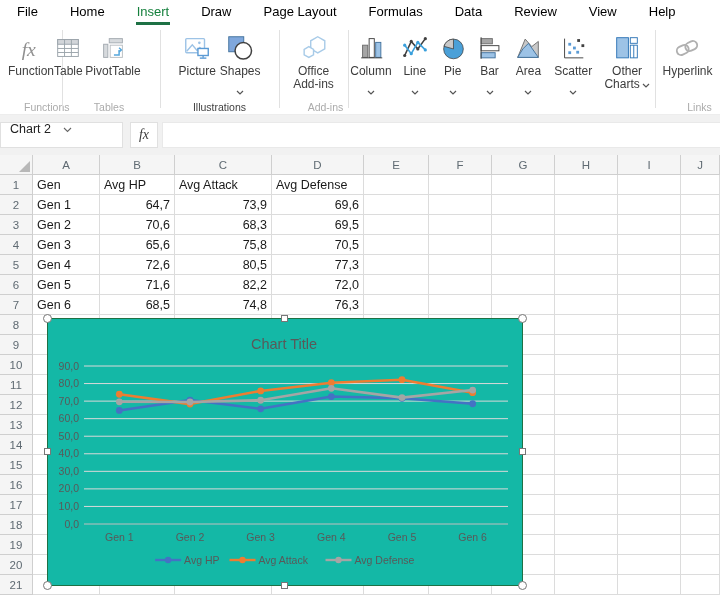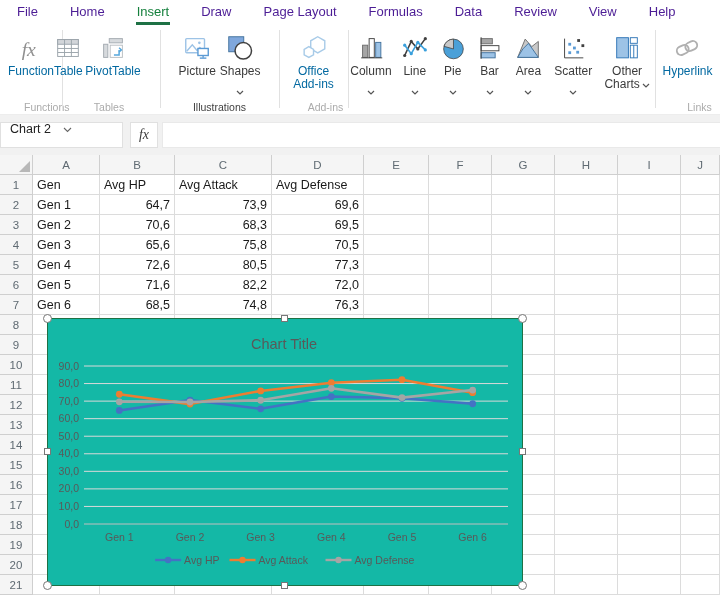--- a/index.html
+++ b/index.html
@@ -3,34 +3,34 @@
 <meta charset="utf-8">
 <style>
   * { box-sizing: border-box; margin: 0; padding: 0; }
   html,body { width:720px; height:595px; overflow:hidden; background:#fff;
     font-family:"Liberation Sans", sans-serif; }
   .app { position:relative; width:720px; height:595px; background:#fff; }
 
   
   .tabbar { position:absolute; left:0; top:0; width:720px; height:25px;
     display:flex; align-items:flex-start; padding-left:16px; gap:30px; background:#fff; }
-  .tab { font-size:13px; color:#4c1d95; padding:4px 1px 3px; cursor:default; white-space:nowrap; }
+  .tab { font-size:13px; color:#000000; padding:4px 1px 3px; cursor:default; white-space:nowrap; }
   .tab.active { color:#15803d; border-bottom:3px solid #1E7145; font-weight:400; }
 
   
   .ribbon { position:absolute; left:0; top:25px; width:720px; height:90px; background:#fff;
     border-bottom:1px solid #ededed; }
   .rgroup { position:absolute; top:0; height:90px; }
   .rsep { position:absolute; top:5px; bottom:6px; width:1px; background:#e1e1e1; }
   .rbuttons { display:flex; justify-content:center; align-items:flex-start; height:72px; padding-top:4px; }
   .rbtn { display:flex; flex-direction:column; align-items:center; padding-top:2px; }
   .ricon { height:34px; display:flex; align-items:center; justify-content:center; }
   .rlabel { font-size:12px; line-height:13px; color:#3b3b3b; text-align:center; white-space:nowrap; }
   .rlabel.wrap { white-space:normal; width:54px; }
-  .rbtn.disabled .rlabel { color:#0369a1; }
+  .rbtn.disabled .rlabel { color:#404040; }
   .chev { margin-top:3px; }
   .chev-inline { margin-left:2px; }
   .rgroup-label { position:absolute; bottom:2px; left:0; right:0; text-align:center;
     font-size:10.5px; color:#3f3f3f; }
   .rgroup-label.dim { color:#ababab;margin-left:24px; }
 
   
   .fbar { position:absolute; left:0; top:115px; width:720px; height:40px; background:#f1f1f1;
     display:flex; align-items:center; }
   .namebox { width:123px; height:26px; margin-left:0; background:#fff; border:1px solid #e0e0e0;

